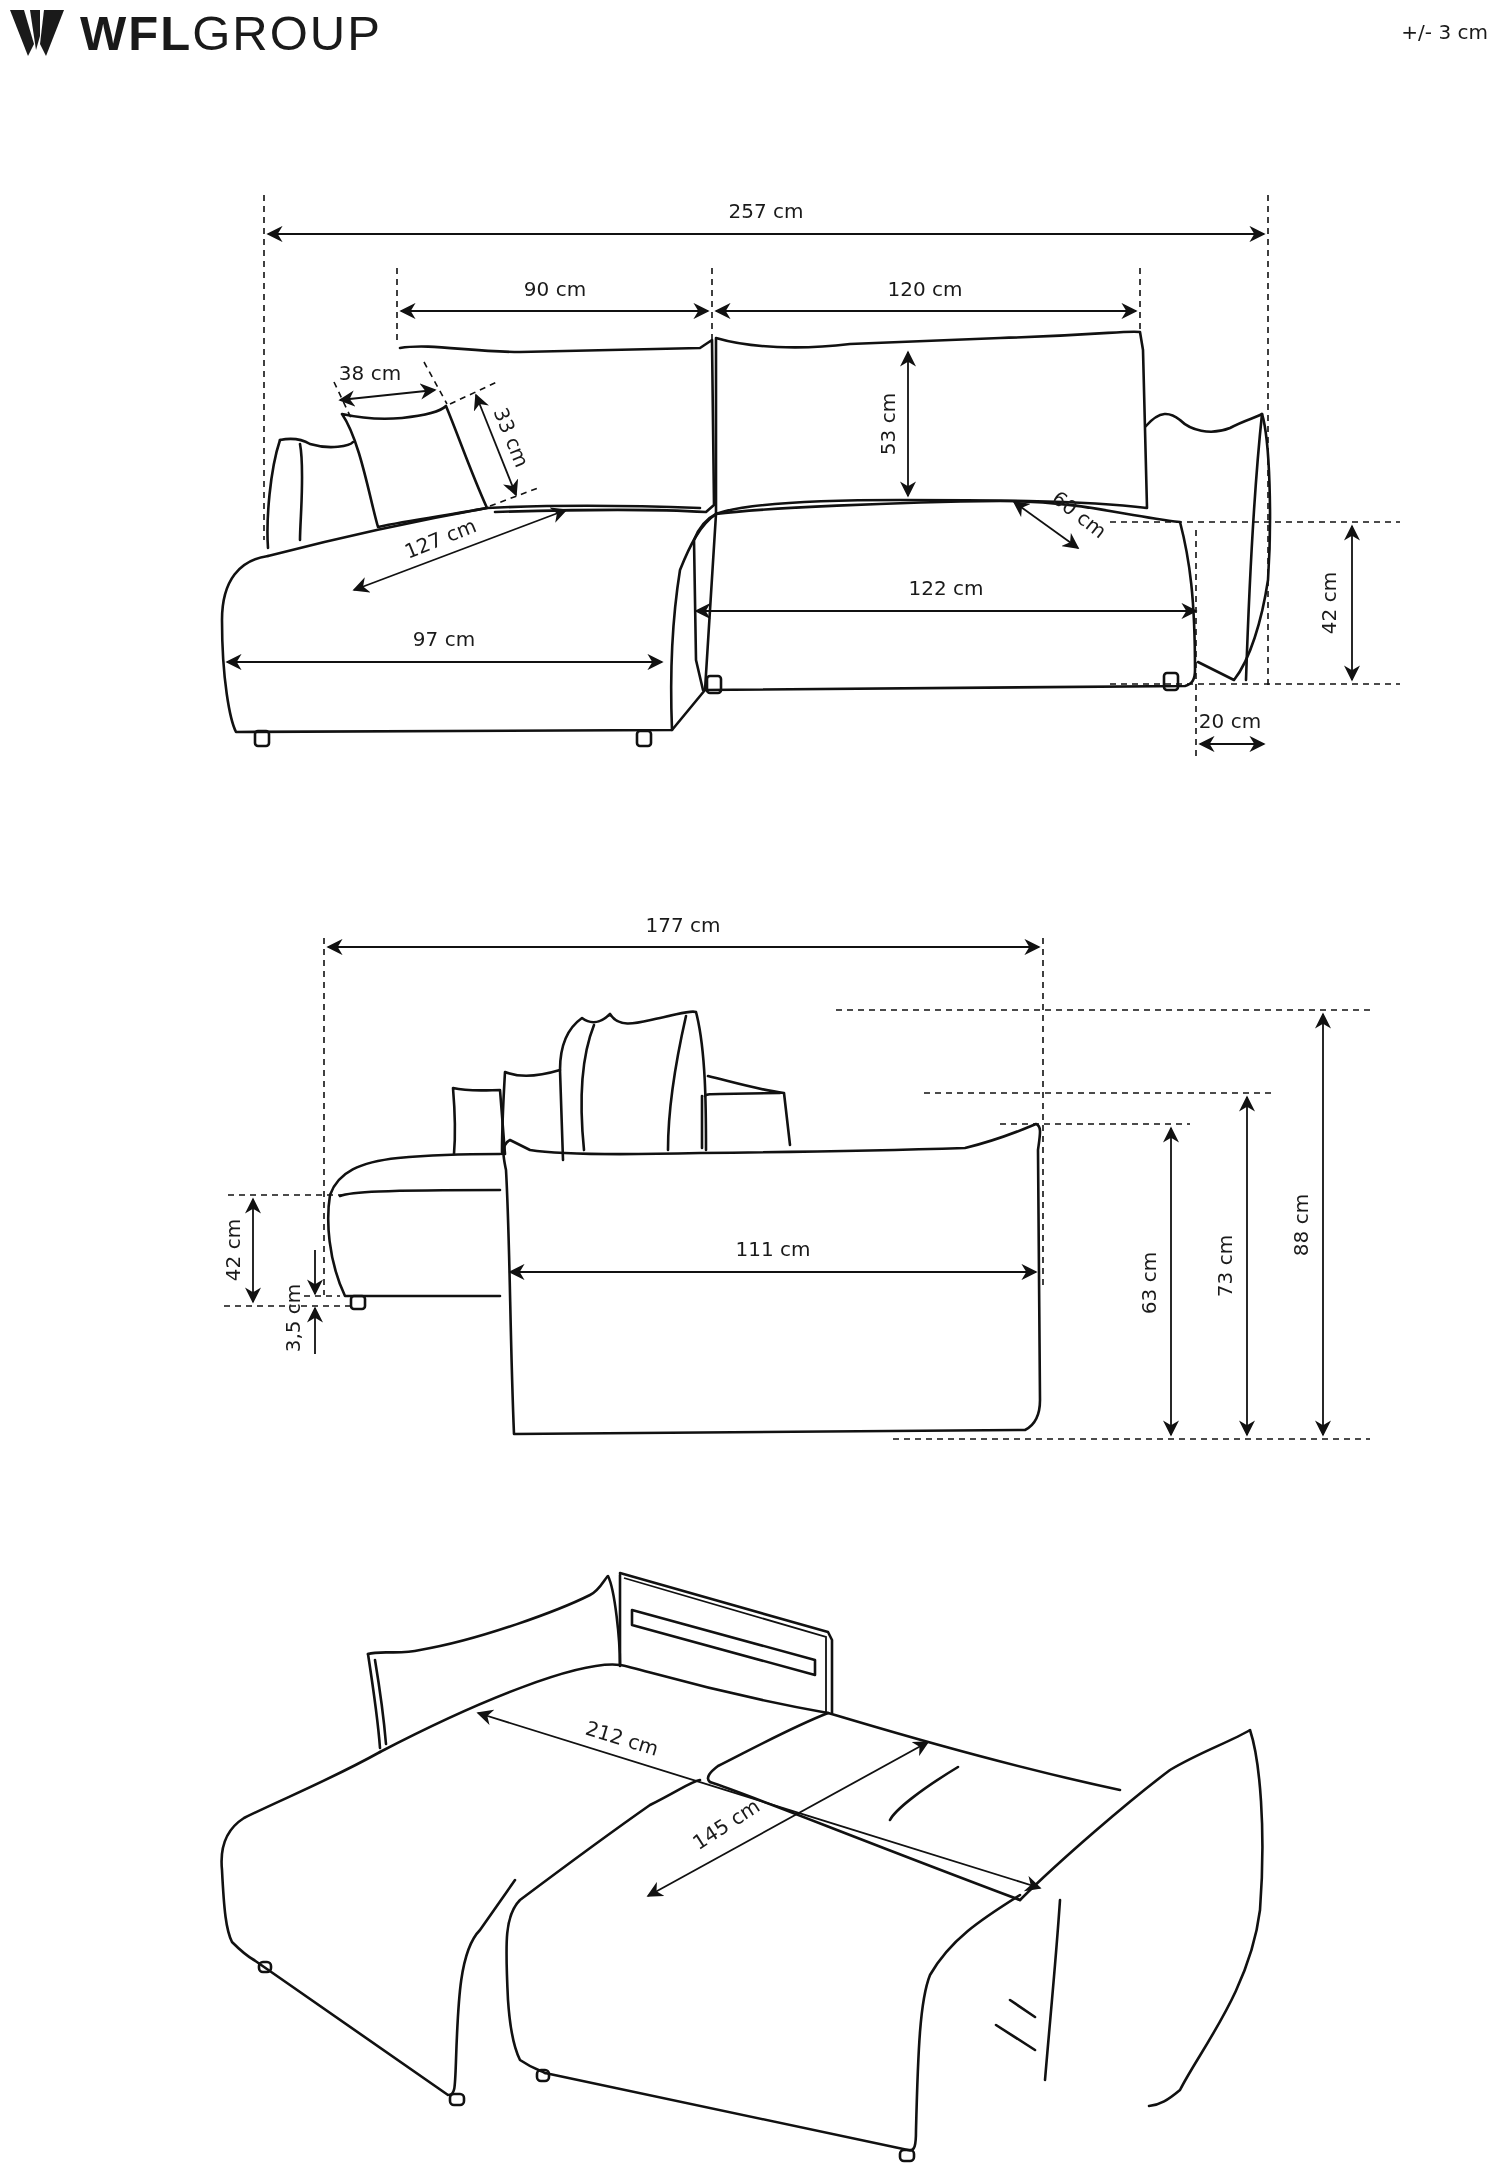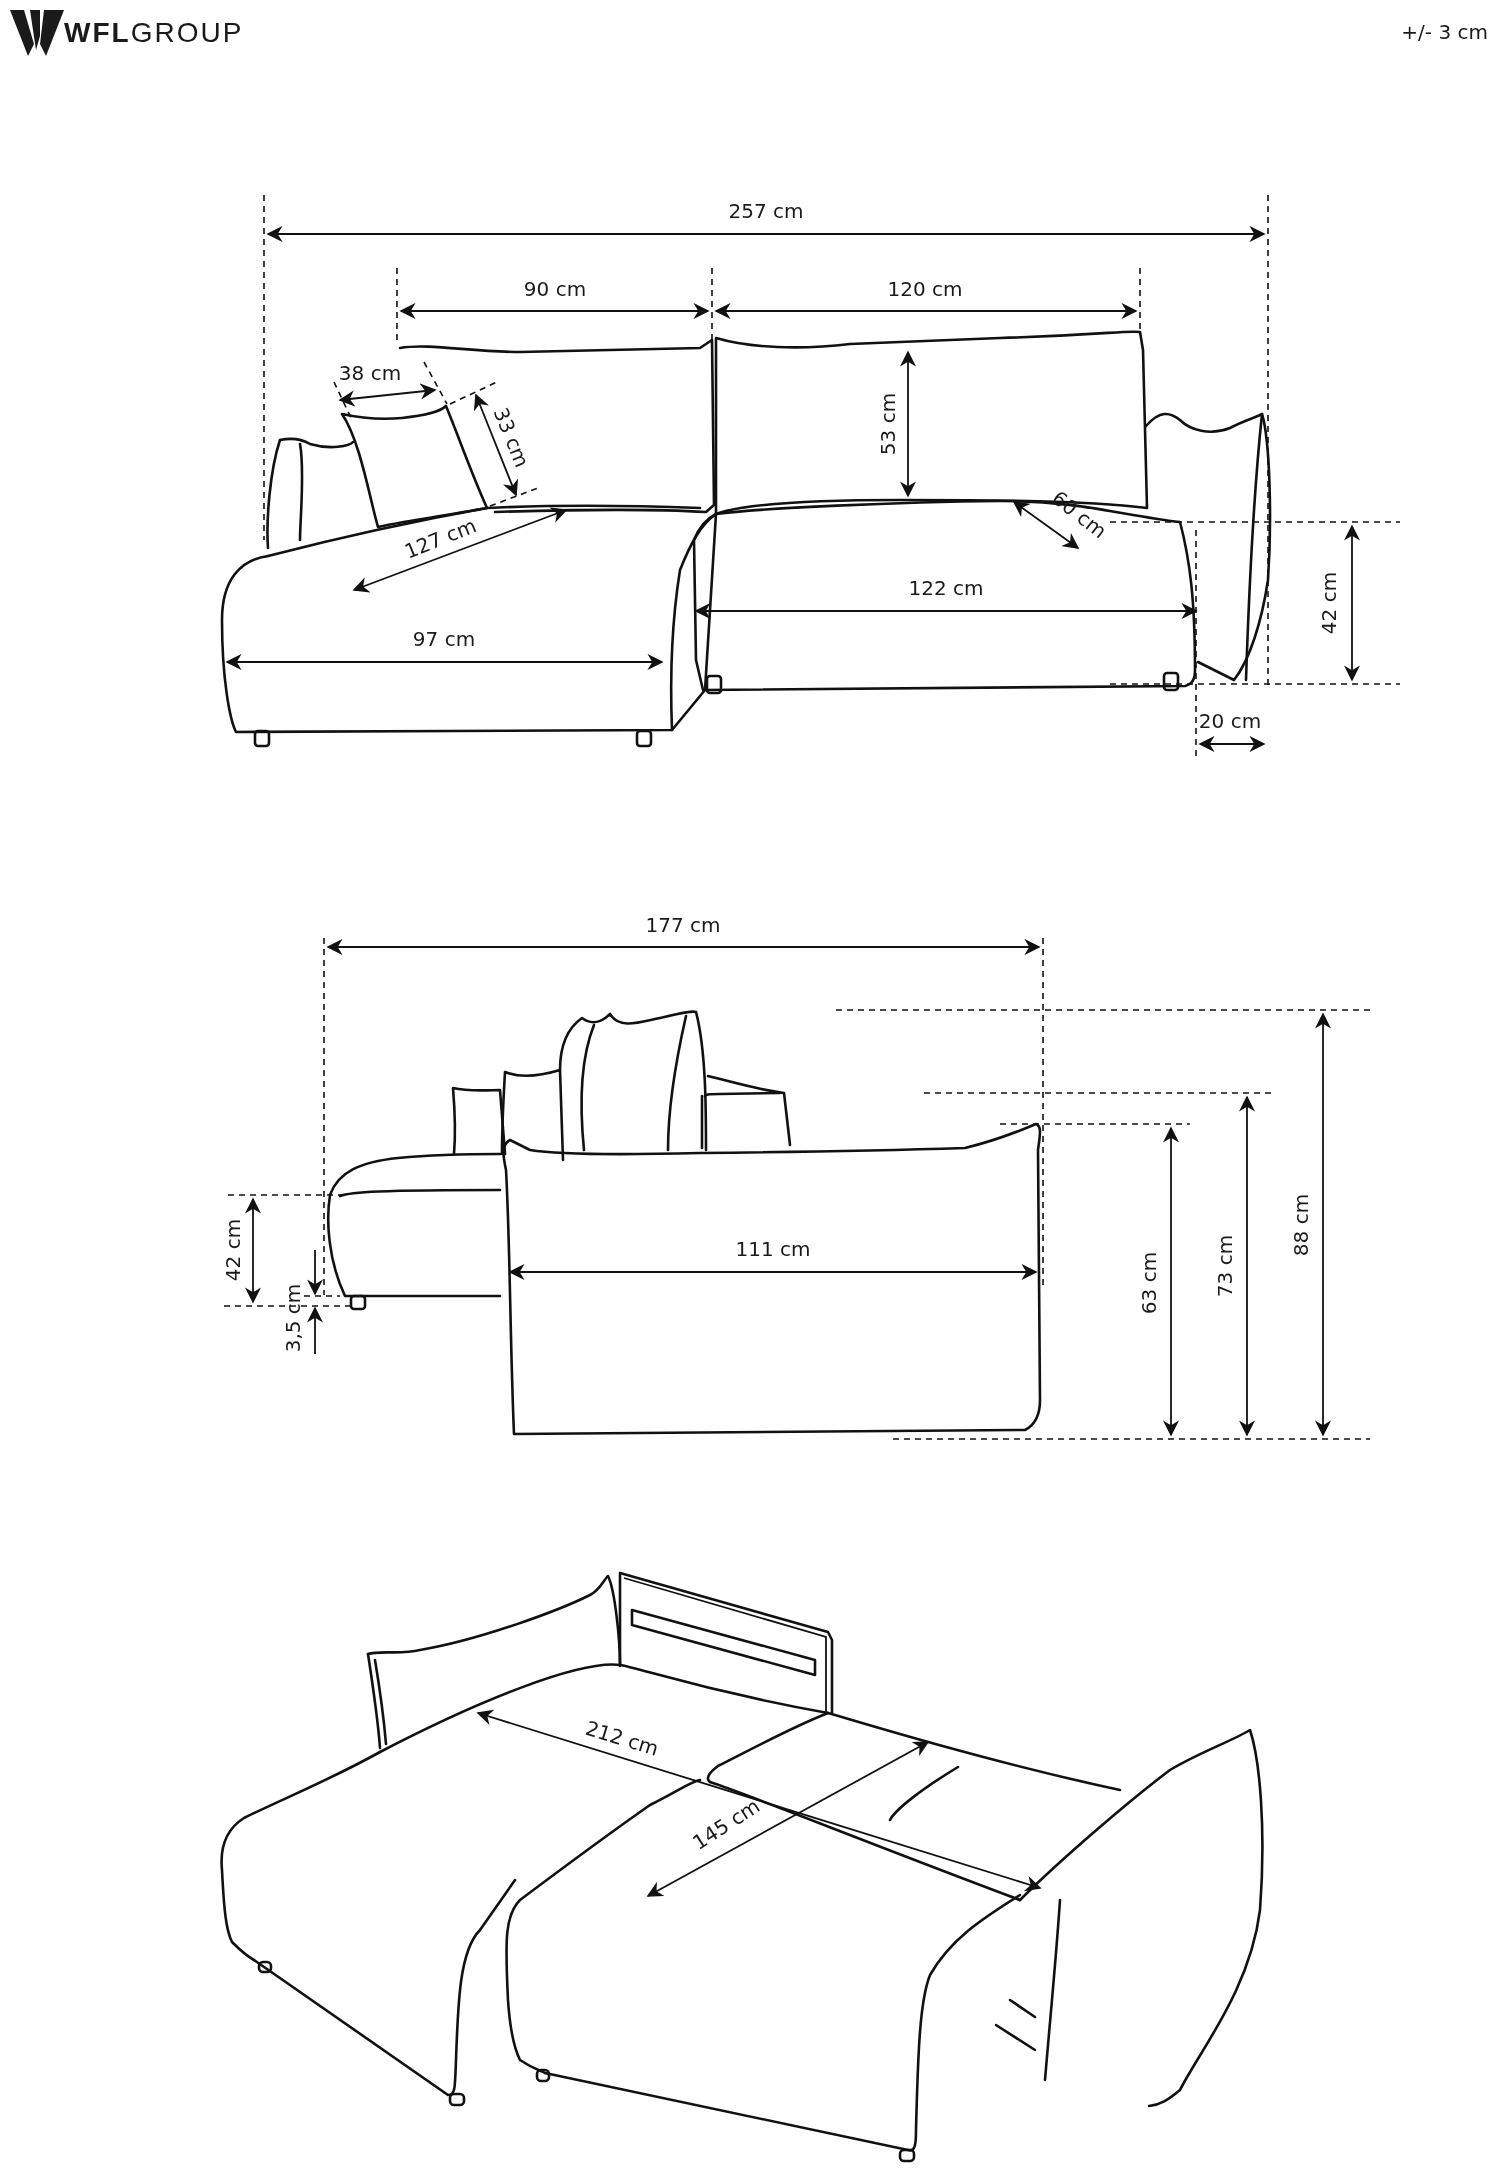--- a/index.html
+++ b/index.html
@@ -1,19 +1,19 @@
 <!DOCTYPE html>
 <html><head>
 <meta charset="utf-8">
 <style>
   html,body{margin:0;padding:0;background:#fff;}
   body{width:1500px;height:2174px;position:relative;overflow:hidden;font-family:"DejaVu Sans","Liberation Sans",sans-serif;color:#1a1a1a;}
   .logo{position:absolute;left:10px;top:8px;height:50px;display:flex;align-items:center;}
   .logo-mark{width:54px;height:50px;}
-  .logo-text{font-family:"Liberation Sans",sans-serif;font-size:28px;letter-spacing:2px;line-height:1;}
+  .logo-text{font-family:"Liberation Sans",sans-serif;font-size:49px;letter-spacing:2px;margin-left:16px;line-height:1;}
   .logo-text .b{font-weight:bold;}
   .tol{position:absolute;right:12px;top:20px;font-size:20px;margin-left:25px;}
   svg.draw{position:absolute;left:0;top:0;}
   .ln{fill:none;stroke:#111;stroke-width:2.6;stroke-linejoin:round;stroke-linecap:round;}
   .thin{fill:none;stroke:#111;stroke-width:1.8;}
   .dash{fill:none;stroke:#111;stroke-width:1.6;stroke-dasharray:6 5;}
   .dim{fill:none;stroke:#111;stroke-width:1.8;}
   .lbl{font-family:"DejaVu Sans",sans-serif;font-size:20px;fill:#1a1a1a;}
 </style>
 </head>

